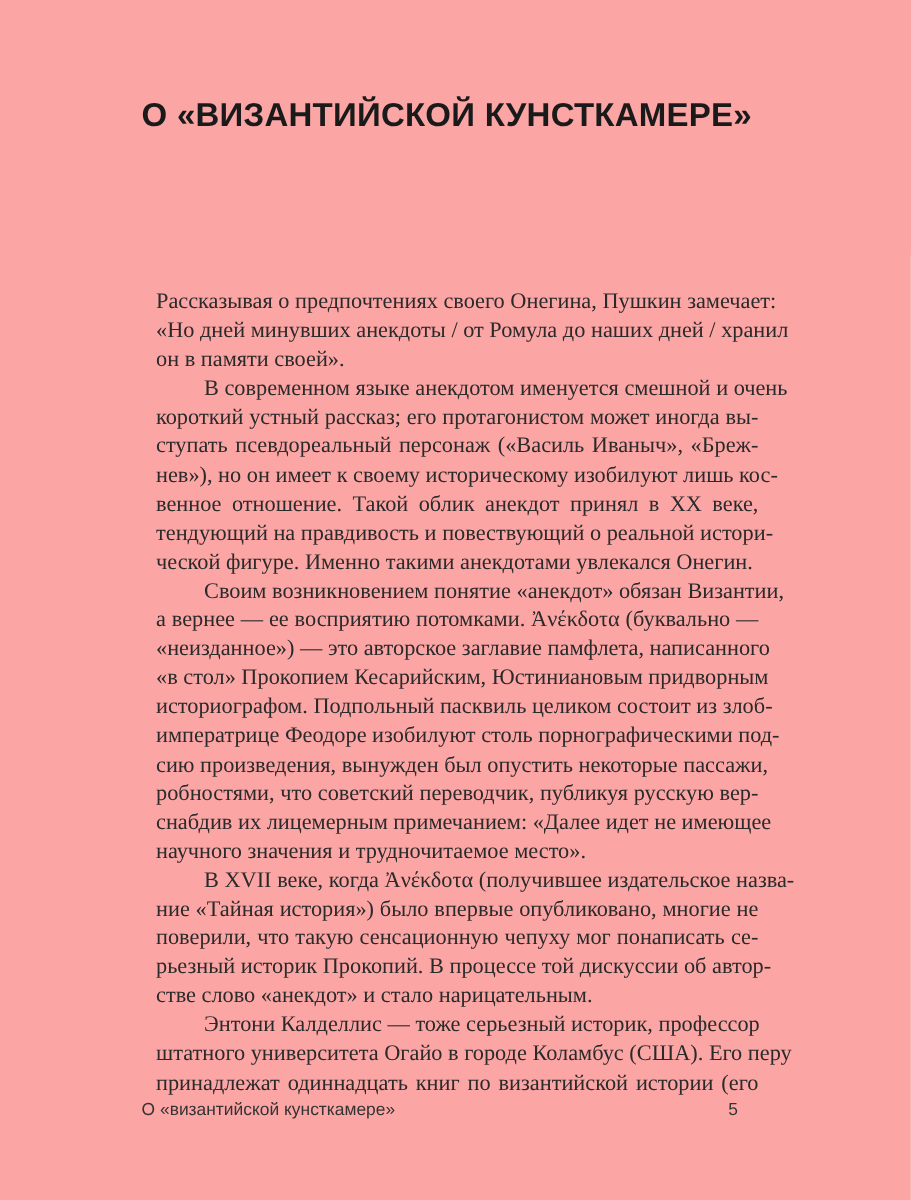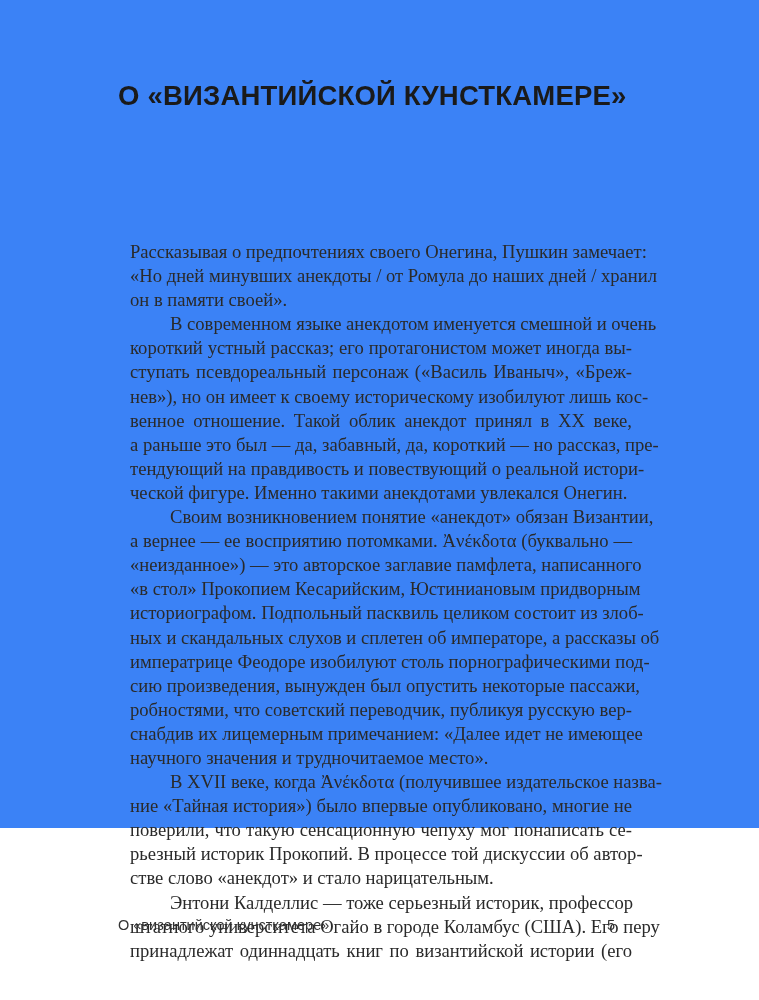--- a/index.html
+++ b/index.html
@@ -10,22 +10,22 @@
     body {
       width: 759px;
       height: 1000px;
       position: relative;
       overflow: hidden;
       color: #1e1e1e;
     }
     .page {
       position: absolute;
       left: 0; top: 0;
-      width: 759px; height: 828px;
-      background: #3b82f6;
+      width: 759px; height: 1000px;
+      background: #fca5a5;
     }
     .chapter-title {
       position: absolute;
       left: 118px;
       top: 78px;
       margin: 0;
       font-family: "Liberation Sans", sans-serif;
       font-weight: bold;
       font-size: 27.5px;
       letter-spacing: 0.2px;
@@ -89,29 +89,27 @@
 
   <div class="body-text" id="body-text">
     <span class="line">Рассказывая о предпочтениях своего Онегина, Пушкин замечает:</span>
     <span class="line">«Но дней минувших анекдоты / от Ромула до наших дней / хранил</span>
     <span class="line last">он в памяти своей».</span>
     <span class="line indent">В современном языке анекдотом именуется смешной и очень</span>
     <span class="line">короткий устный рассказ; его протагонистом может иногда вы-</span>
     <span class="line">ступать псевдореальный персонаж («Василь Иваныч», «Бреж-</span>
     <span class="line">нев»), но он имеет к своему историческому изобилуют лишь кос-</span>
     <span class="line">венное отношение. Такой облик анекдот принял в XX веке,</span>
-    <span class="line">а раньше это был — да, забавный, да, короткий — но рассказ, пре-</span>
     <span class="line">тендующий на правдивость и повествующий о реальной истори-</span>
     <span class="line last">ческой фигуре. Именно такими анекдотами увлекался Онегин.</span>
     <span class="line indent">Своим возникновением понятие «анекдот» обязан Византии,</span>
     <span class="line">а вернее — ее восприятию потомками. Ἀνέκδοτα (буквально —</span>
     <span class="line">«неизданное») — это авторское заглавие памфлета, написанного</span>
     <span class="line">«в стол» Прокопием Кесарийским, Юстиниановым придворным</span>
     <span class="line">историографом. Подпольный пасквиль целиком состоит из злоб-</span>
-    <span class="line">ных и скандальных слухов и сплетен об императоре, а рассказы об</span>
     <span class="line">императрице Феодоре изобилуют столь порнографическими под-</span>
     <span class="line">сию произведения, вынужден был опустить некоторые пассажи,</span>
     <span class="line">робностями, что советский переводчик, публикуя русскую вер-</span>
     <span class="line">снабдив их лицемерным примечанием: «Далее идет не имеющее</span>
     <span class="line last">научного значения и трудночитаемое место».</span>
     <span class="line indent">В XVII веке, когда Ἀνέκδοτα (получившее издательское назва-</span>
     <span class="line">ние «Тайная история») было впервые опубликовано, многие не</span>
     <span class="line">поверили, что такую сенсационную чепуху мог понаписать се-</span>
     <span class="line">рьезный историк Прокопий. В процессе той дискуссии об автор-</span>
     <span class="line last">стве слово «анекдот» и стало нарицательным.</span>

